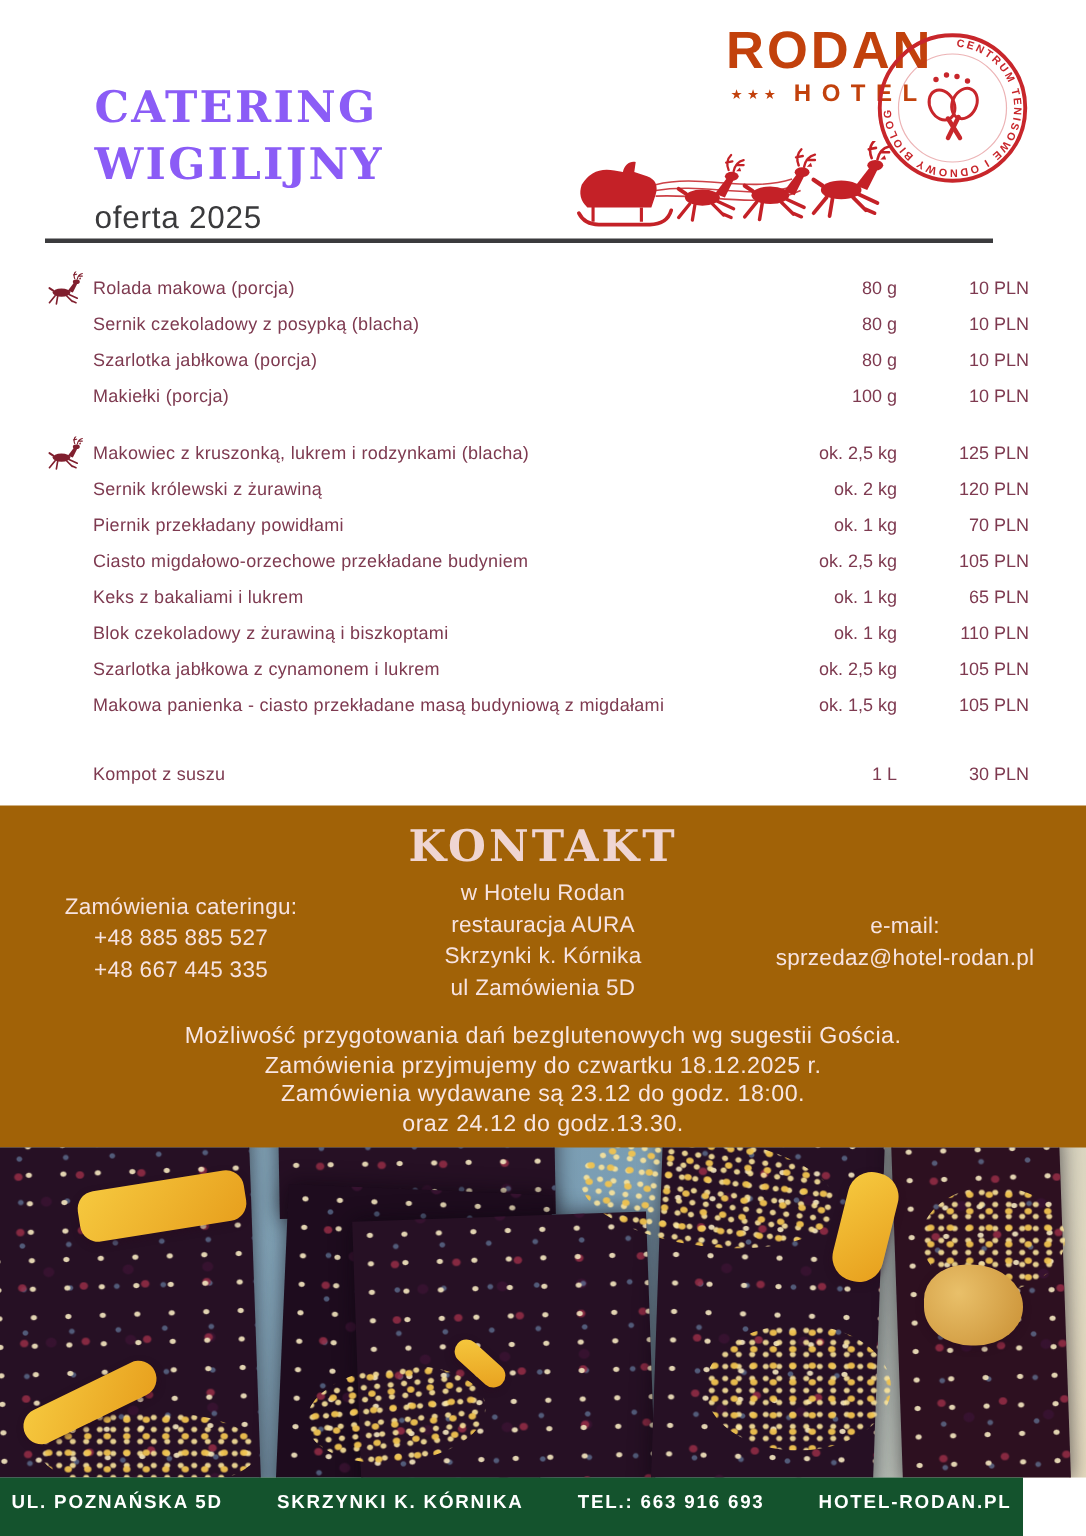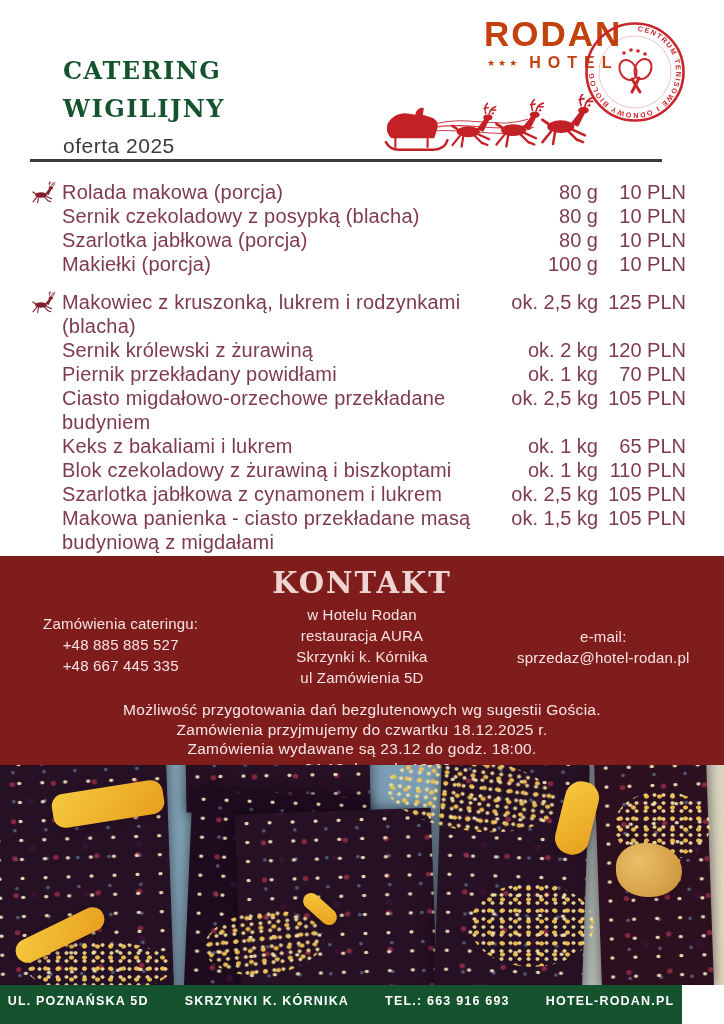--- a/index.html
+++ b/index.html
@@ -5,42 +5,42 @@
   html,body{margin:0;padding:0;background:#e8e8e8;}
   .page{
     position:relative;width:724px;height:1024px;margin:0 auto;
     background:#ffffff;overflow:hidden;
     font-family:"Liberation Sans",sans-serif;
   }
   
   .title-block{position:absolute;left:63px;top:52px;}
   .title-line{
     font-family:"DejaVu Serif",serif;font-weight:bold;
-    font-size:24px;line-height:38px;letter-spacing:1.5px;color:#14532d;
+    font-size:29px;line-height:38px;letter-spacing:1.5px;color:#8b5cf6;
   }
   .subtitle{margin-top:6px;font-size:21px;color:#3a3a3c;letter-spacing:0.5px;}
   .logo{position:absolute;left:484px;top:16px;color:#c2410c;}
   .logo-name{font-size:35px;font-weight:bold;letter-spacing:2px;line-height:36px;}
   .logo-sub{display:flex;align-items:center;gap:9px;margin-top:2px;margin-left:3px;}
   .logo-stars{font-size:9px;letter-spacing:3px;}
   .logo-hotel{font-size:16px;font-weight:bold;letter-spacing:7px;}
   .stamp{position:absolute;left:583px;top:20px;width:104px;height:104px;color:#c8262b;}
   .sleigh{position:absolute;left:384px;top:94px;width:218px;height:64px;color:#c42127;}
   .divider{position:absolute;left:30px;top:159px;width:632px;height:3px;background:#3b3b3d;}
   
-  .menu{position:absolute;left:62px;top:180px;width:624px;color:#7e3a50;font-size:20px;}
+  .menu{position:absolute;left:62px;top:180px;width:624px;color:#7e3a50;font-size:12px;}
   .mrow{display:flex;align-items:flex-start;line-height:24px;position:relative;}
   .mname{flex:1;letter-spacing:0.2px;}
   .mweight{width:95px;text-align:right;white-space:nowrap;}
   .mprice{width:88px;text-align:right;white-space:nowrap;}
   .section-b{margin-top:14px;}
   .section-c{margin-top:22px;}
   .deer-bullet{position:absolute;left:-32px;top:1px;width:27px;height:23px;color:#801f2e;}
   
-  .red-block{position:absolute;left:0;top:556px;width:724px;height:280px;background:#7f1d1d;color:#f7e3e1;}
+  .red-block{position:absolute;left:0;top:537px;width:724px;height:280px;background:#a16207;color:#f7e3e1;}
   .kontakt{
     text-align:center;margin-top:10px;
     font-family:"DejaVu Serif",serif;font-weight:bold;
     font-size:29px;letter-spacing:2px;color:#efd5d2;
   }
   .contact-cols{display:flex;margin-top:4px;}
   .ccol{flex:1;text-align:center;font-size:15px;line-height:21px;letter-spacing:0.2px;}
   .ccol-left{padding-top:9px;}
   .ccol-right{padding-top:22px;}
   .notes{margin-top:12px;text-align:center;font-size:15.5px;line-height:19.5px;letter-spacing:0.3px;color:#f8e6e4;}

